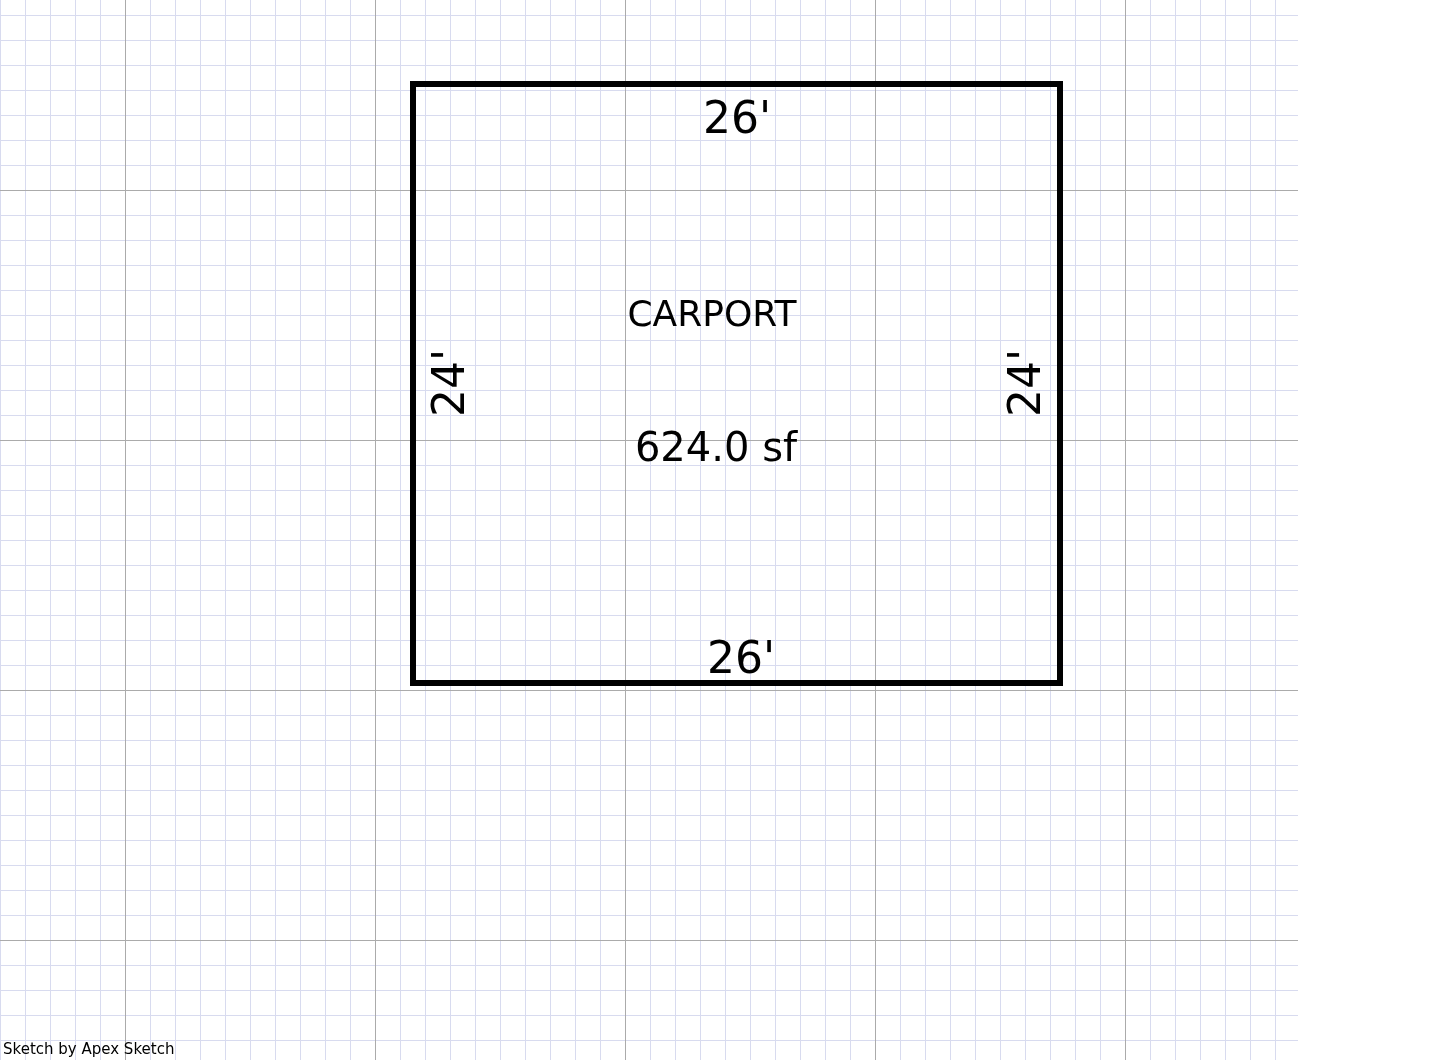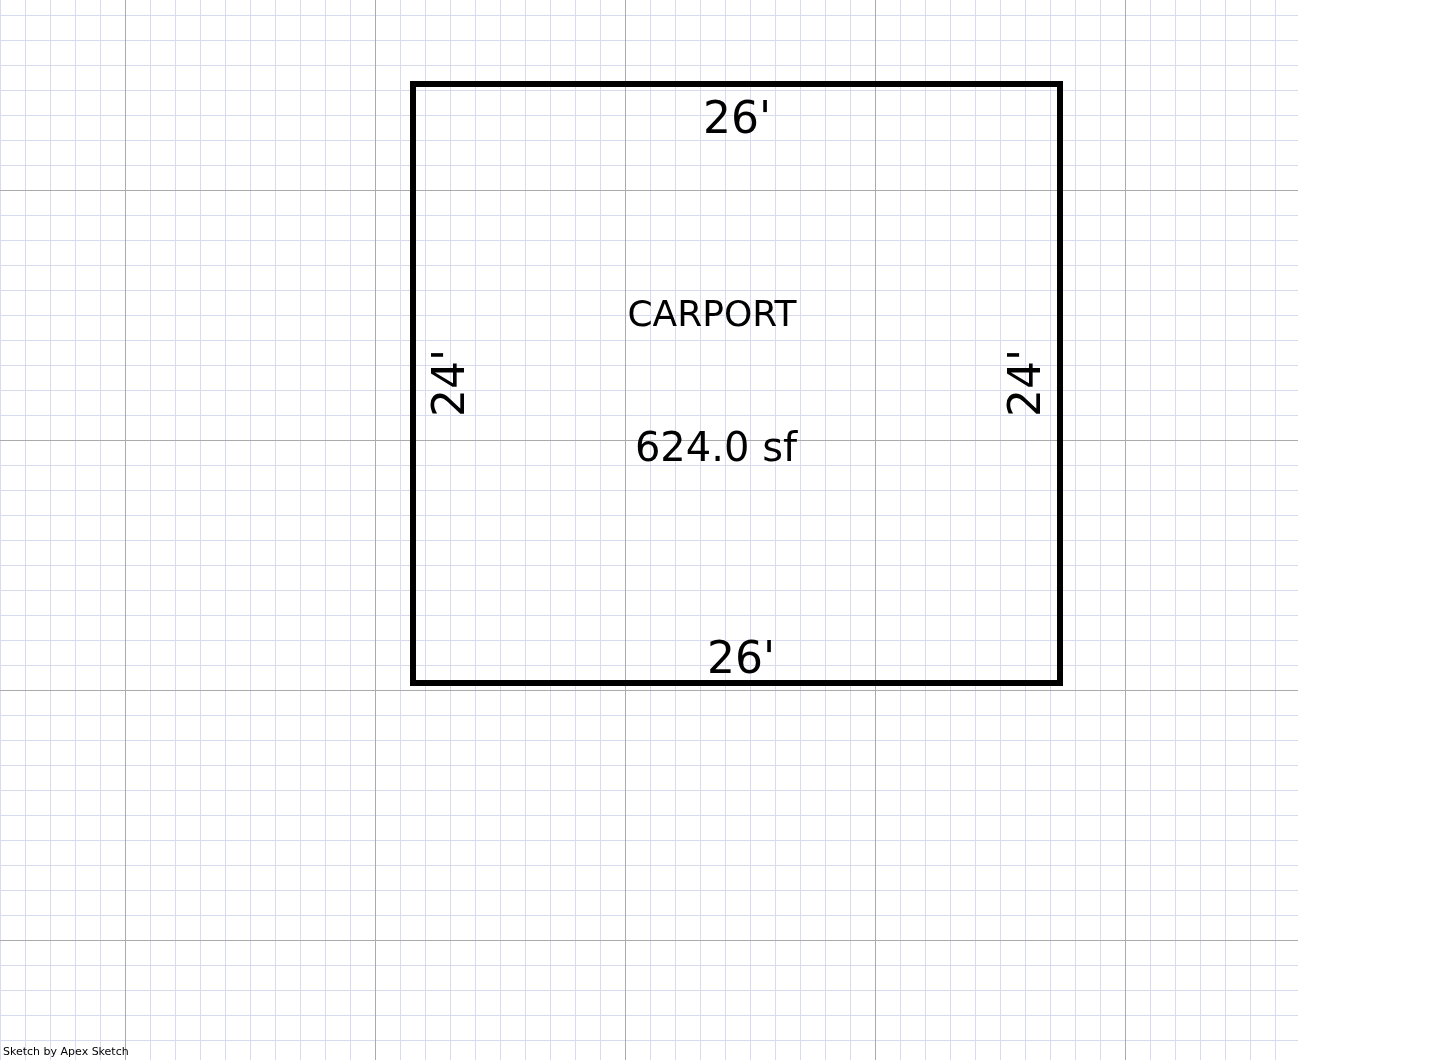--- a/index.html
+++ b/index.html
@@ -45,21 +45,21 @@
   .dim{ font-size:44px; }
   .dim-top    { left:737px;  top:118px; }
   .dim-bottom { left:741px;  top:658px; }
   .dim-left   { left:449px;  top:383px; }
   .dim-right  { left:1025px; top:383px; }
   .room-name  { left:712px;  top:314px; font-size:36px; }
   .room-area  { left:716px;  top:447px; font-size:40px; }
   .watermark{
     position:absolute;
     left:3px; bottom:2px;
-    font-size:11px;
+    font-size:15px;
     letter-spacing:0px;
     color:#000000;
     text-align:center;
   }
 </style>
 </head>
 <body>
 
 <div class="canvas">
 

